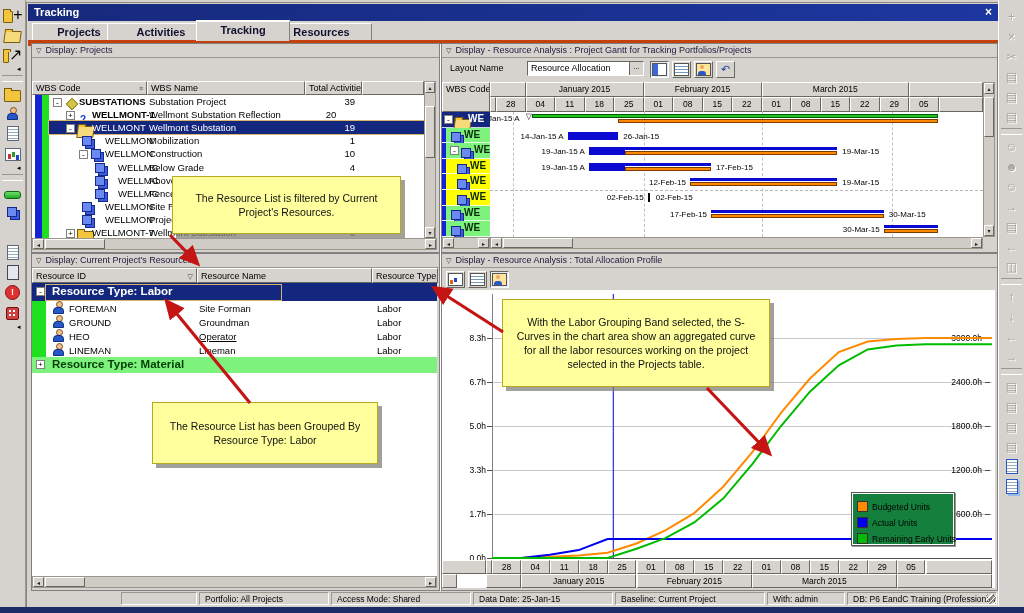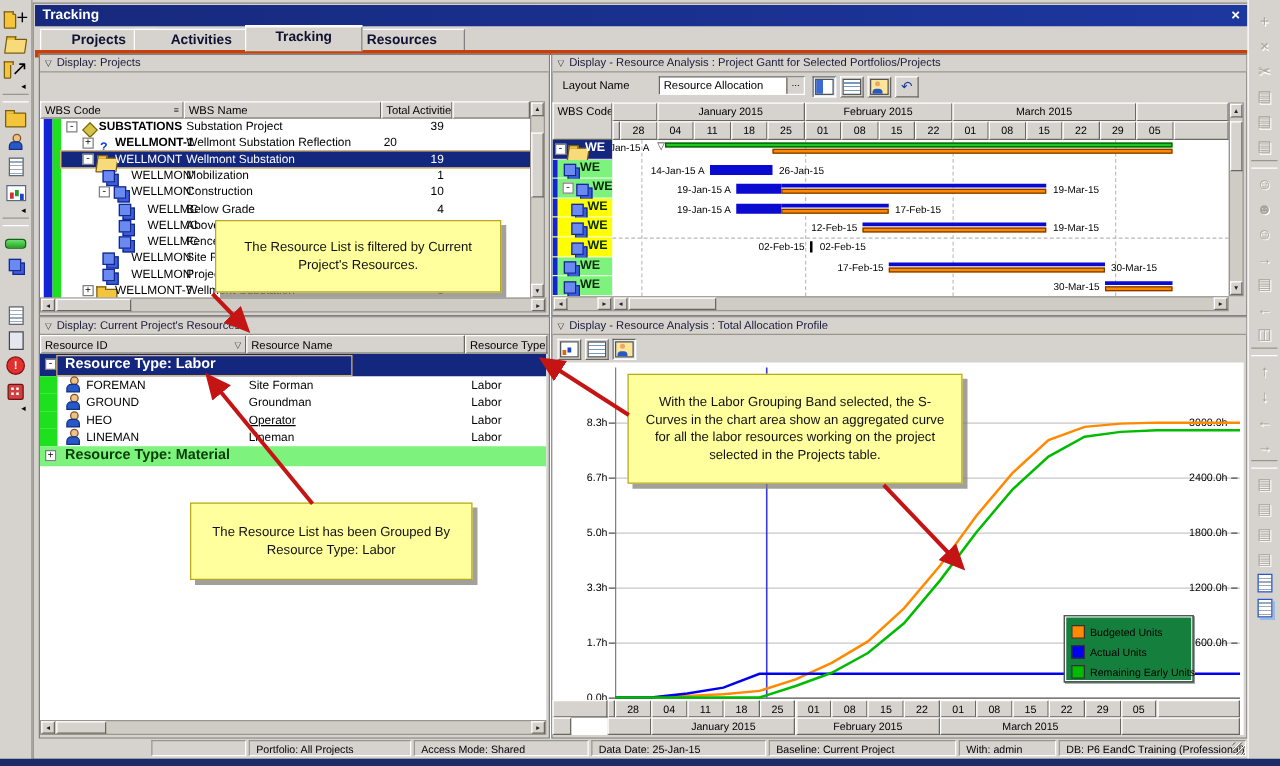--- a/index.html
+++ b/index.html
@@ -146,21 +146,21 @@
           <div class="trow" style="position: absolute; left: 17px; top: 0px; width: 375px; height: 13.1px;">
             <span style="position: absolute; left: 4px; top: 1px;"><span class="expbox">-</span><span style="display: inline-block; vertical-align: top; margin-left: 2px;"><span class="ic ic-diamond" style="vertical-align: middle; margin-right: 3px; transform-origin: center center; transform: rotate(45deg) scale(0.9);"></span></span></span>
             <span style="position: absolute; left: 30px; top: 1px; font-weight: bold;">SUBSTATIONS</span>
             <span style="position: absolute; left: 100px; top: 1px;">Substation Project</span>
             <span style="position: absolute; left: 258px; top: 1px; width: 48px; text-align: right;">39</span>
           </div>
           <div class="trow" style="position: absolute; left: 17px; top: 13.1px; width: 375px; height: 13.1px;">
             <span style="position: absolute; left: 17px; top: 1px;"><span class="expbox">+</span><span style="display: inline-block; vertical-align: top; margin-left: 2px;"><span class="ic ic-folder-question" style="vertical-align: middle; margin-right: 3px; transform-origin: center center;"></span></span></span>
             <span style="position: absolute; left: 43px; top: 1px; font-weight: bold;">WELLMONT-1</span>
             <span style="position: absolute; left: 100px; top: 1px;">Wellmont Substation Reflection</span>
-            <span style="position: absolute; left: 258px; top: 1px; width: 48px; text-align: left;">20</span>
+            <span style="position: absolute; left: 258px; top: 1px; width: 48px; text-align: center;">20</span>
           </div>
           <div class="trow" style="position: absolute; left: 17px; top: 26.2px; width: 375px; height: 13.1px; background: rgb(20, 39, 126); color: rgb(255, 255, 255); outline: rgb(216, 180, 106) solid 1px;">
             <span style="position: absolute; left: 17px; top: 1px;"><span class="expbox">-</span><span style="display: inline-block; vertical-align: top; margin-left: 2px;"><span class="ic ic-folder-open" style="vertical-align: middle; margin-right: 3px; transform-origin: center center;"></span></span></span>
             <span style="position: absolute; left: 43px; top: 1px; font-weight: normal;">WELLMONT</span>
             <span style="position: absolute; left: 100px; top: 1px;">Wellmont Substation</span>
             <span style="position: absolute; left: 258px; top: 1px; width: 48px; text-align: right;">19</span>
           </div>
           <div class="trow" style="position: absolute; left: 17px; top: 39.3px; width: 375px; height: 13.1px;">
             <span style="position: absolute; left: 30px; top: 1px;"><span style="display: inline-block; vertical-align: top; margin-left: 2px;"><span class="ic ic-wbs" style="vertical-align: middle; margin-right: 3px; transform-origin: center center;"></span></span></span>
             <span style="position: absolute; left: 56px; top: 1px; font-weight: normal;">WELLMON'</span>
@@ -212,21 +212,21 @@
           <div class="sthumb" style="left: 0px; top: 24px; width: 10px; height: 52px;"></div>
         </div>
         <div class="sbar" style="left: 0px; top: 194px; width: 405px; height: 12px;">
           <div class="sbtn" style="left: 0px; top: 0px; width: 11px; height: 10px;">◂</div>
           <div class="sbtn" style="right: 0px; top: 0px; width: 11px; height: 10px;">▸</div>
           <div class="sthumb" style="left: 12px; top: 0px; width: 60px; height: 10px;"></div>
         </div>
       </div>
 
     <div class="panel" id="p-gantt" style="left:414px;top:40px;width:555px;height:208px;">
-      <div class="phead"><span class="chev">▽</span><span>Display - Resource Analysis : Project Gantt for Selected Portfolios/Projects</span></div>
+      <div class="phead"><span class="chev">▽</span><span>Display - Resource Analysis : Project Gantt for Tracking Portfolios/Projects</span></div>
       <div class="abs" style="left:8px;top:19px;font-size:9px;">Layout Name</div>
       <div class="abs" style="left:85px;top:17px;width:117px;height:15px;background:#fff;border:1px solid;border-color:#6a675f #fff #fff #6a675f;font-size:9px;line-height:13px;padding-left:3px;box-sizing:border-box;">
         <span>Resource Allocation</span>
         <span style="position:absolute;right:0;top:0;width:13px;height:13px;background:#d6d3ce;border-left:1px solid #6a675f;text-align:center;font-size:8px;line-height:10px;">...</span>
       </div>
     <div class="viewbtn sel" style="left: 208px; top: 17px;">
           <span class="minigantt"></span>
         </div>
         <div class="viewbtn" style="left: 230px; top: 17px;">
           <span class="minitable"></span>

